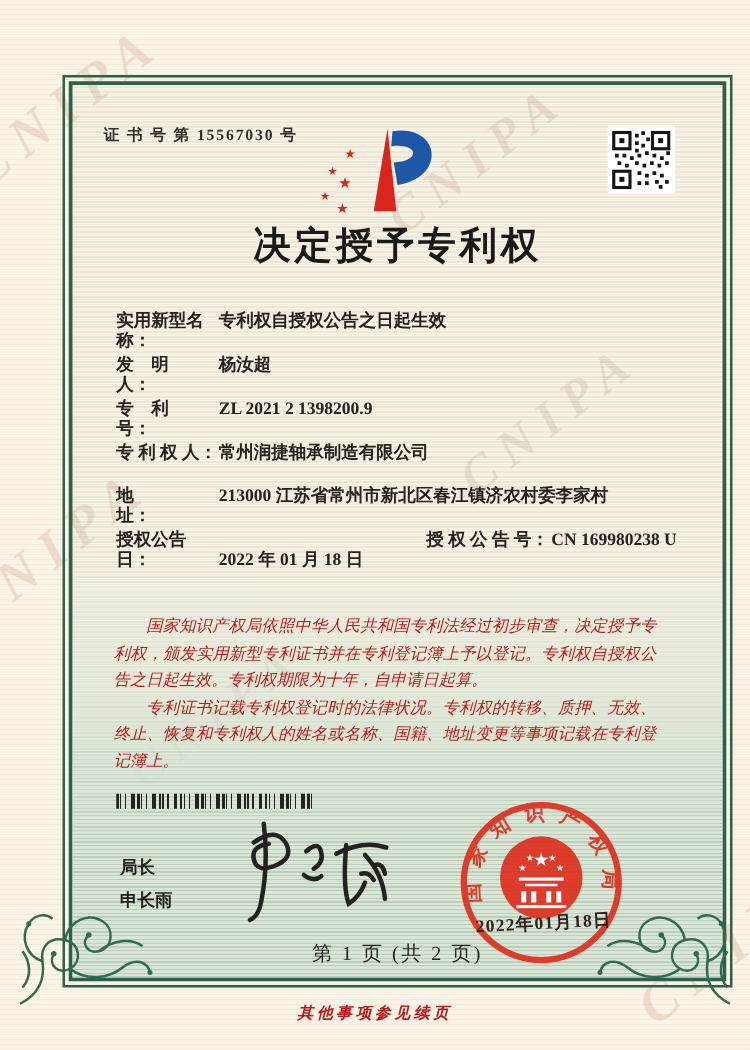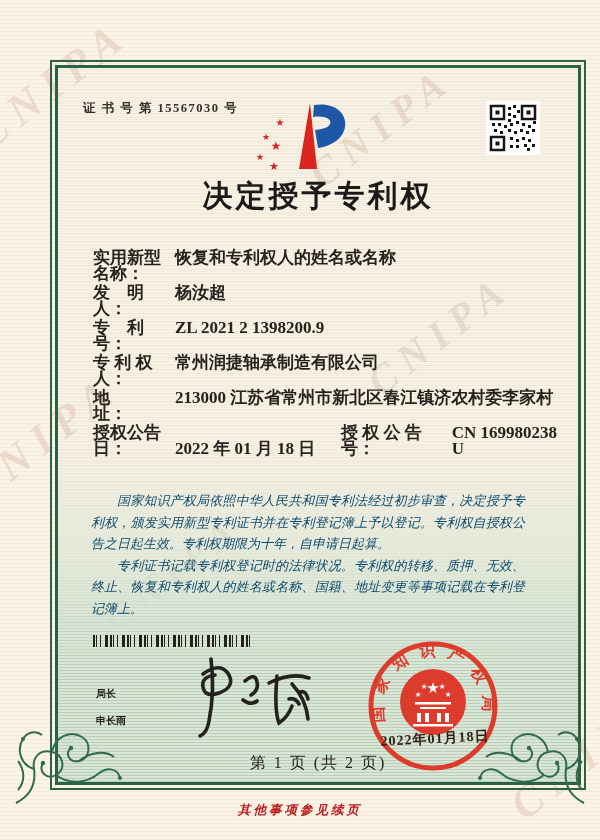--- a/index.html
+++ b/index.html
@@ -18,34 +18,34 @@
     background:linear-gradient(180deg,rgba(234,240,230,0.0) 52%,rgba(213,228,211,0.85) 78%),
     repeating-linear-gradient(0deg,rgba(124,160,134,0.14) 0 1px,transparent 1px 4px);}
   .tex2{position:absolute;left:0;right:0;bottom:0;height:230px;
     background:repeating-linear-gradient(0deg,rgba(104,148,118,0.28) 0 1px,transparent 1px 3px);
     -webkit-mask-image:linear-gradient(180deg,transparent,black 55%);
     mask-image:linear-gradient(180deg,transparent,black 55%);}
   .abs{position:absolute;}
   .cert-no{left:25px;top:32px;font-size:12.5px;letter-spacing:1.5px;font-weight:bold;color:#33302c;}
   .title{left:0;top:108px;width:100%;text-align:center;font-size:30px;font-weight:bold;
     letter-spacing:3px;color:#1c1a18;}
-  .fields{left:35px;top:182px;right:15px;font-size:17px;color:#26231f;font-weight:600;}
+  .fields{left:35px;top:182px;right:15px;font-size:14px;color:#26231f;font-weight:600;}
   .frow{display:flex;height:35px;align-items:flex-start;line-height:16px;}
   .flabel{width:82px;flex:none;}
   .fvalue{flex:none;}
   .fvalue.wide{min-width:148px;margin-top:16px;}
   .auth2{margin-left:18px;display:flex;}
   .auth2 .flabel2{margin-right:2px;}
   .paras{left:33px;top:422px;width:434px;font-size:13px;line-height:21.5px;
-    font-style:italic;text-align:justify;color:#0c4a6e;font-weight:500;}
+    font-style:italic;text-align:justify;color:#b91c1c;font-weight:500;}
   .paras p{margin:0;text-indent:2em;}
   .barcode{left:35px;top:567px;width:158px;height:12px;
     background:repeating-linear-gradient(90deg,#23221f 0 2px,transparent 2px 3px,#23221f 3px 4px,
     transparent 4px 7px,#23221f 7px 8px,transparent 8px 12px,#23221f 12px 15px,transparent 15px 17px);}
-  .director{left:38px;top:612px;font-size:10px;font-weight:bold;color:#23211e;line-height:27px;
+  .director{left:38px;top:612px;font-size:14px;font-weight:bold;color:#23211e;line-height:27px;
     font-family:"Liberation Sans","DejaVu Sans",sans-serif;}
   .sig{left:115px;top:586px;}
   .seal{left:305px;top:568px;opacity:0.9;}
   .seal-date{left:302px;top:662px;width:150px;text-align:center;font-size:14px;font-weight:bold;
     color:#33201a;transform:rotate(-3deg);letter-spacing:1px;}
   .page-note{left:0;bottom:8px;width:100%;text-align:center;font-size:16px;
     letter-spacing:2px;color:#26231f;}
   .cont-note{position:absolute;z-index:2;left:0;top:802px;width:100%;text-align:center;
     font-size:12.5px;letter-spacing:3px;font-style:italic;color:#b91c1c;font-weight:600;}
   .flourish{position:absolute;z-index:3;}
@@ -123,21 +123,21 @@
             <rect x="24" y="44" width="3" height="3"></rect>
             <rect x="41" y="47" width="3" height="3"></rect>
         </g>
       </svg>
 
       <div class="abs title">决定授予专利权</div>
 
       <div class="abs fields">
         <div class="frow">
           <span class="flabel">实用新型名称：</span>
-          <span class="fvalue">恢复和专利权人的姓名或名称</span>
+          <span class="fvalue">专利权自授权公告之日起生效</span>
         </div>
         <div class="frow">
           <span class="flabel">发　明　人：</span>
           <span class="fvalue">杨汝超</span>
         </div>
         <div class="frow">
           <span class="flabel">专　利　号：</span>
           <span class="fvalue">ZL 2021 2 1398200.9</span>
         </div>
         <div class="frow">

